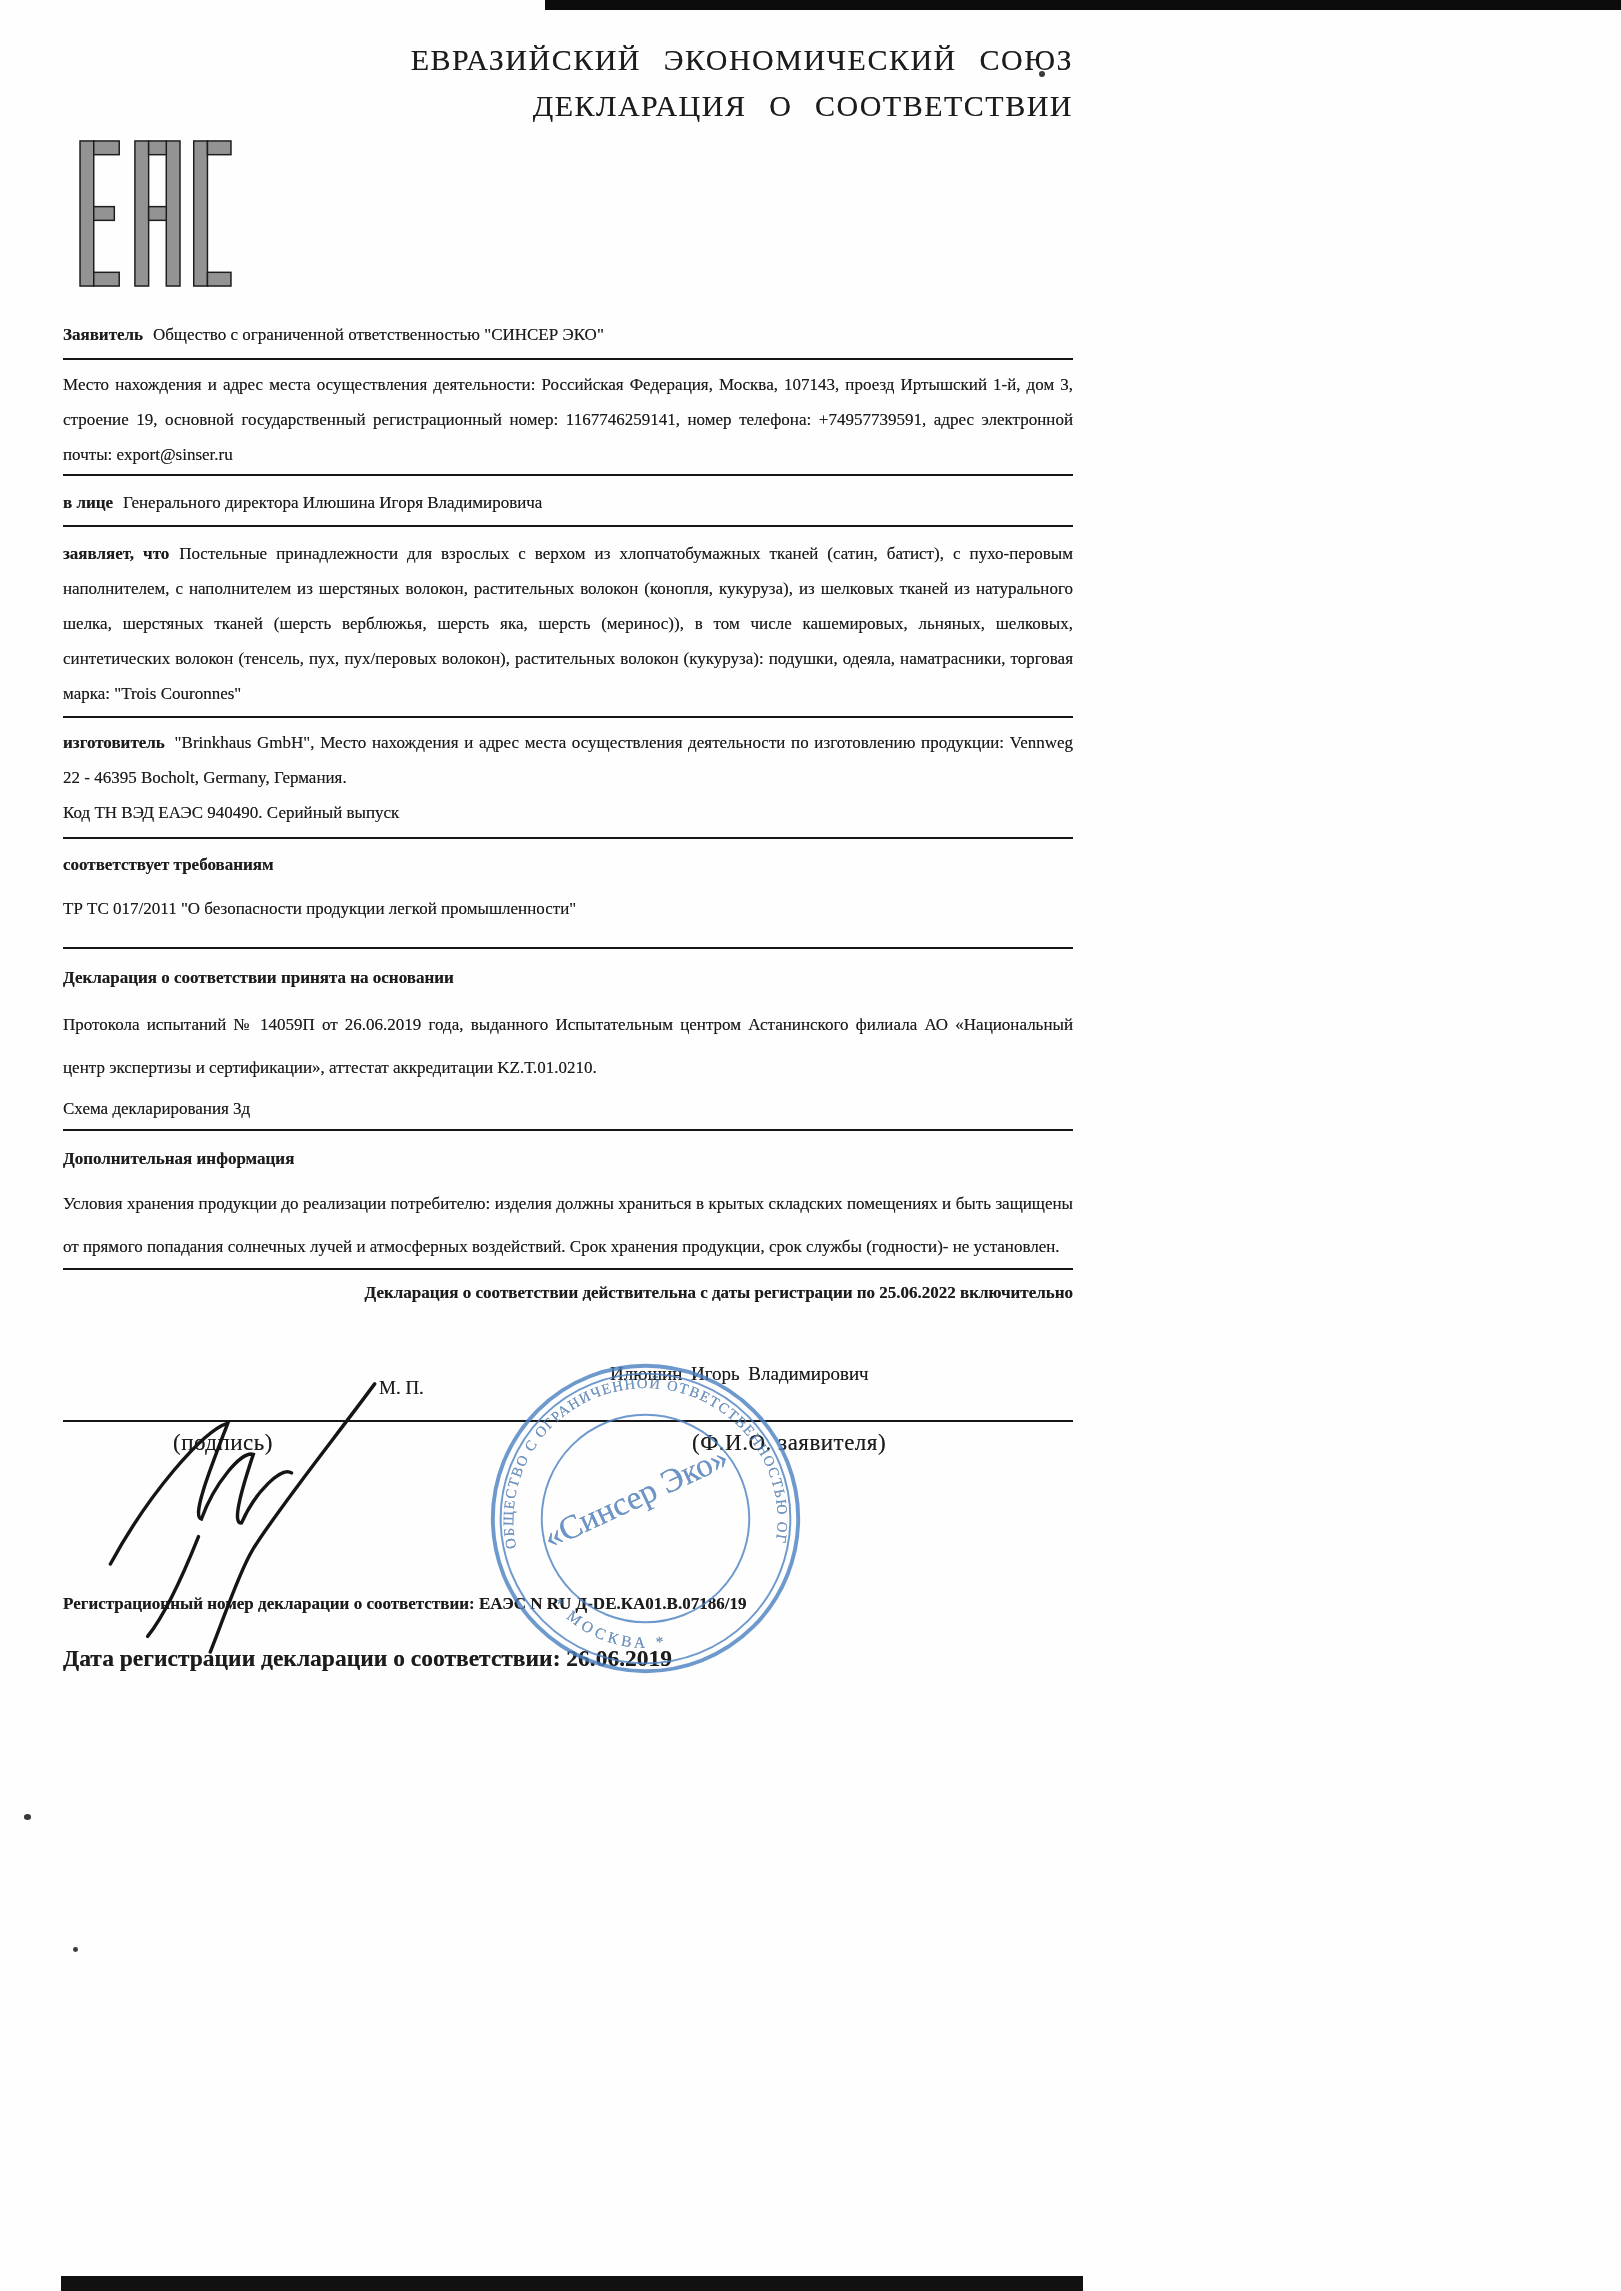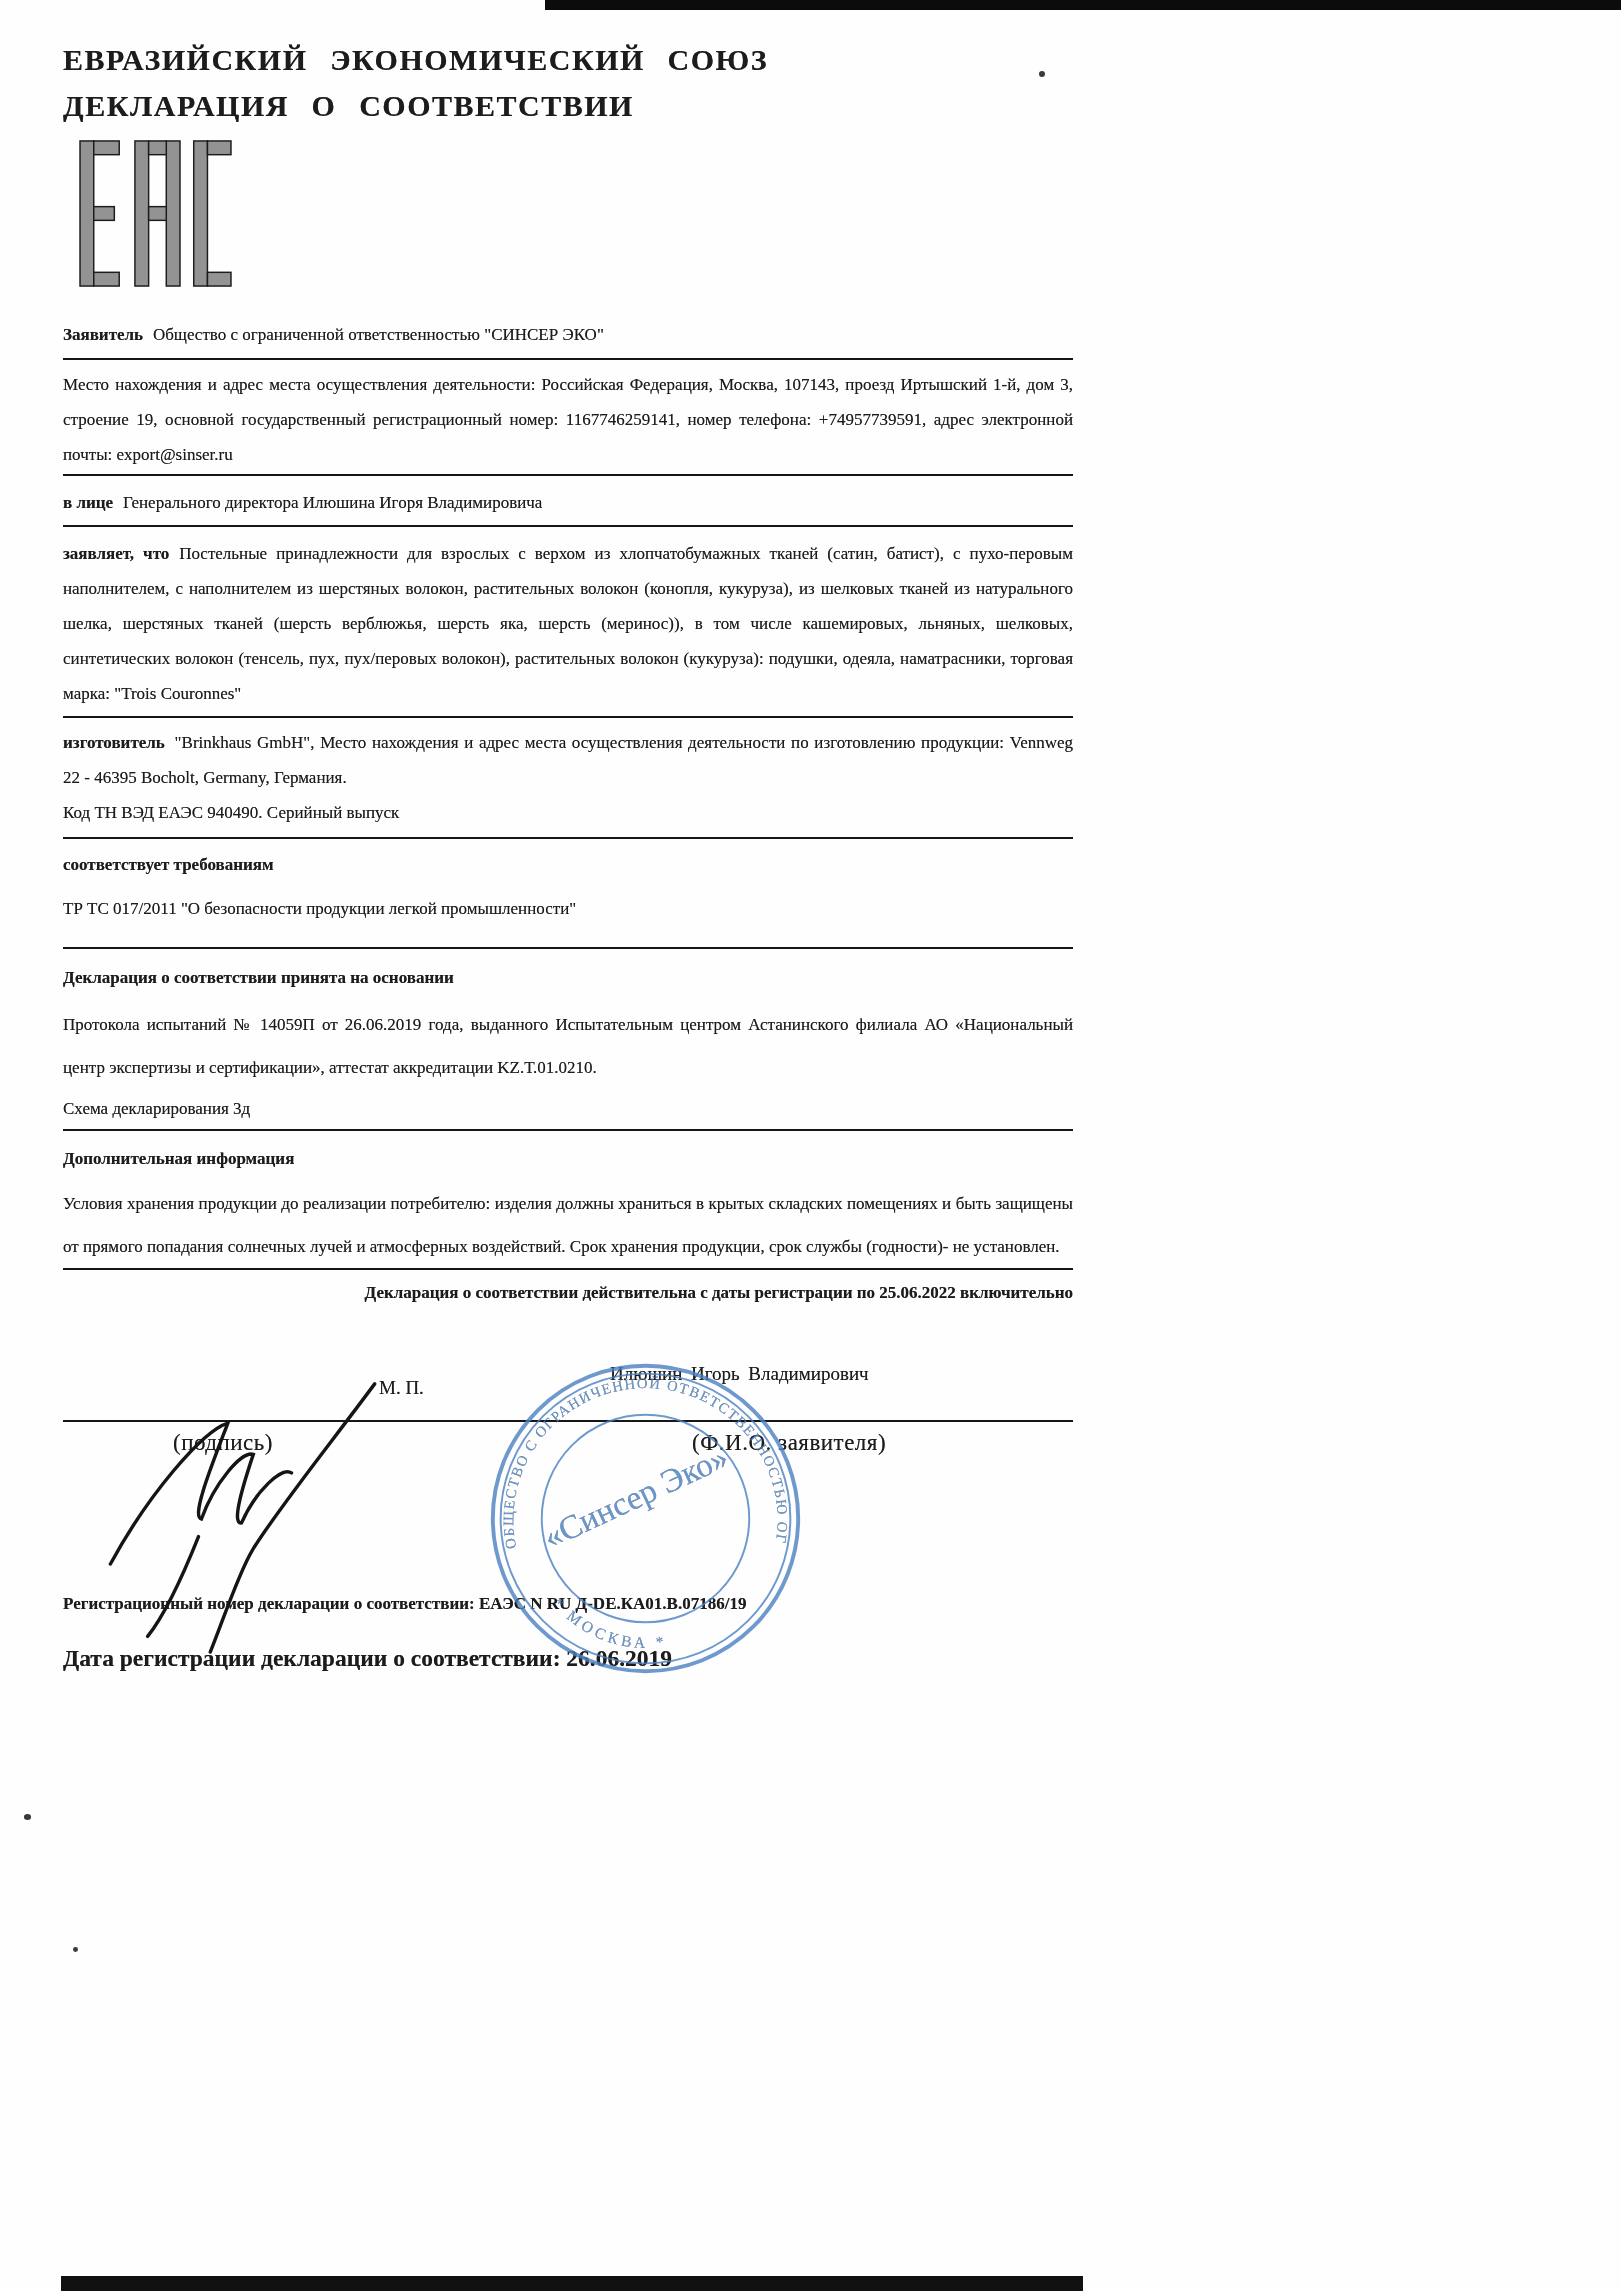--- a/index.html
+++ b/index.html
@@ -15,21 +15,21 @@
   }
   .scan-bar-top { position:absolute; left:545px; top:0; width:1076px; height:9.8px; background:#0c0c0c; }
   .scan-bar-bottom { position:absolute; left:61px; top:2276px; width:1022px; height:14.7px; background:#111; }
   .speck { position:absolute; background:#3a3a3a; border-radius:50%; }
   .speck.s1 { left:1039px; top:71px; width:5.9px; height:5.9px; }
   .speck.s2 { left:23.5px; top:1814px; width:7.8px; height:5.9px; }
   .speck.s3 { left:73px; top:1947px; width:4.9px; height:4.9px; }
 
   .content { position:absolute; left:63px; top:0; width:1010px; }
 
-  .title { text-align:left; font-weight:bold; font-size:30px; letter-spacing:1.5px; word-spacing:13.7px; line-height:38px; }
+  .title { text-align:right; font-weight:normal; font-size:30px; letter-spacing:1.5px; word-spacing:13.7px; line-height:38px; }
   .title.l1 { margin-top:41px; }
   .title.l2 { margin-top:7.8px; }
 
   .eac-logo { position:absolute; left:78px; top:139px; }
 
   p { margin:0; font-size:17px; line-height:35px; text-align:justify; }
   .lbl { font-weight:bold; margin-right:9.8px; }
   .boldline { font-weight:bold; text-align:left; }
   .rule { border-top:2.9px solid #161616; height:0; }
 

